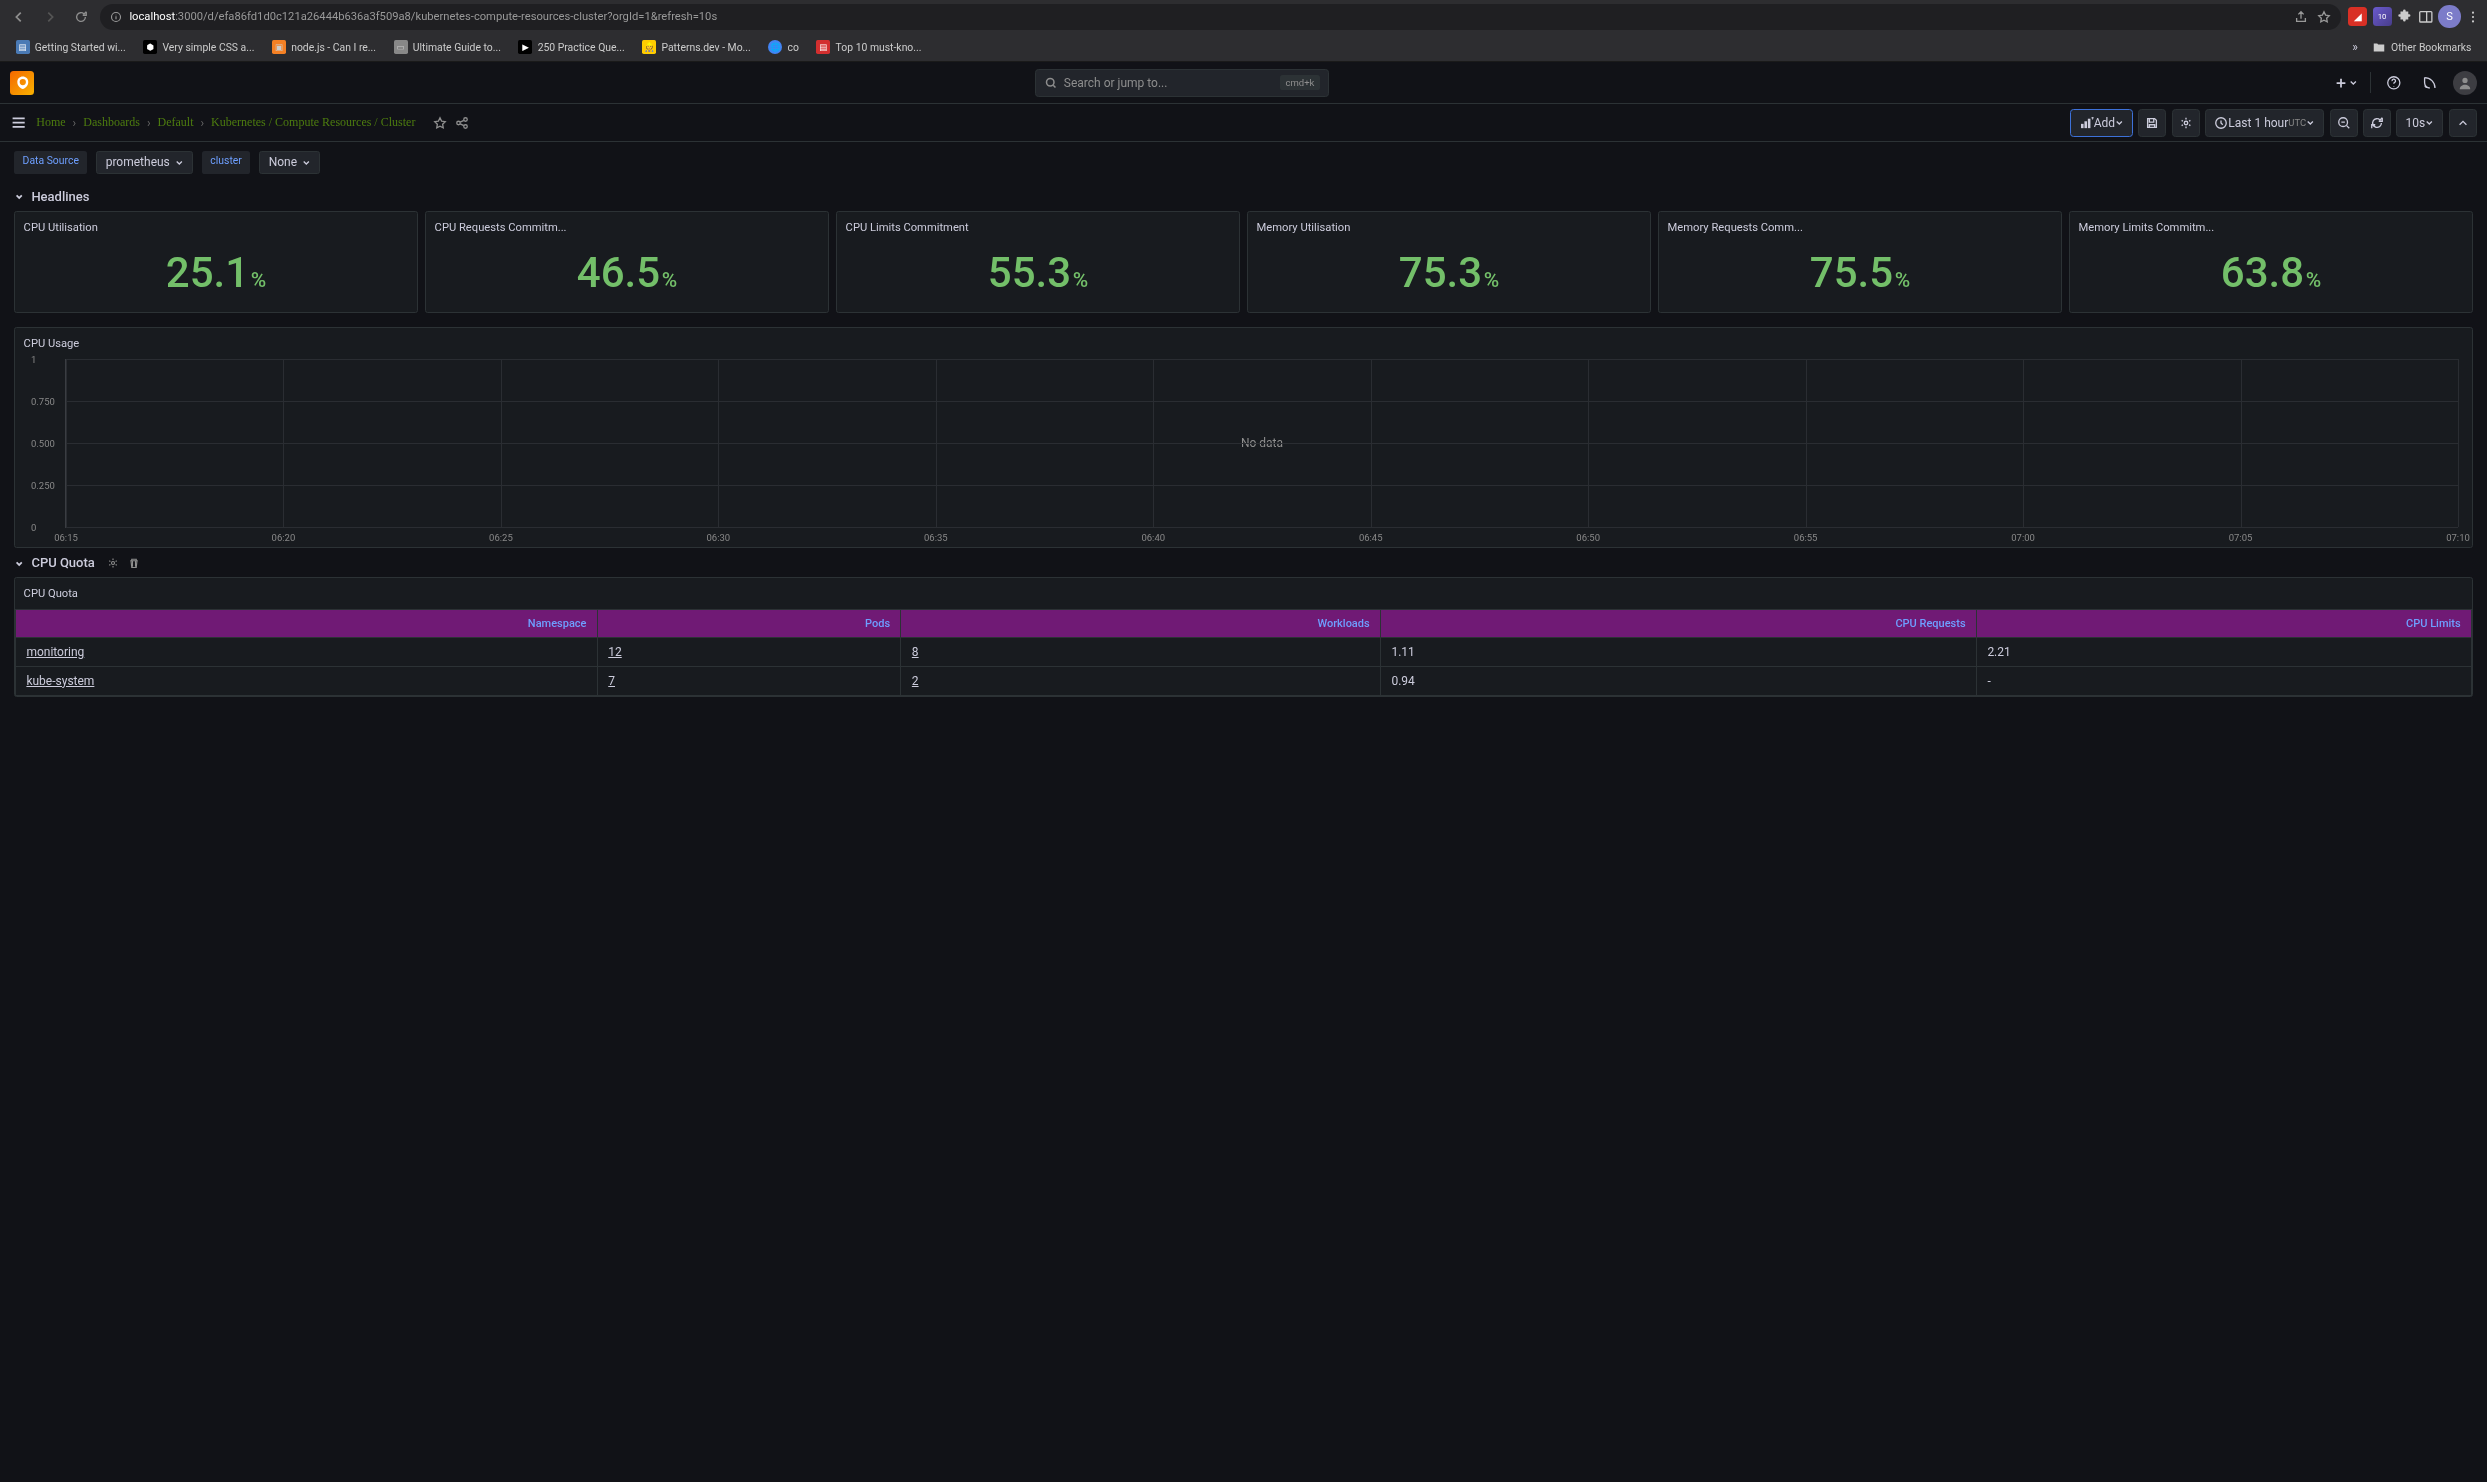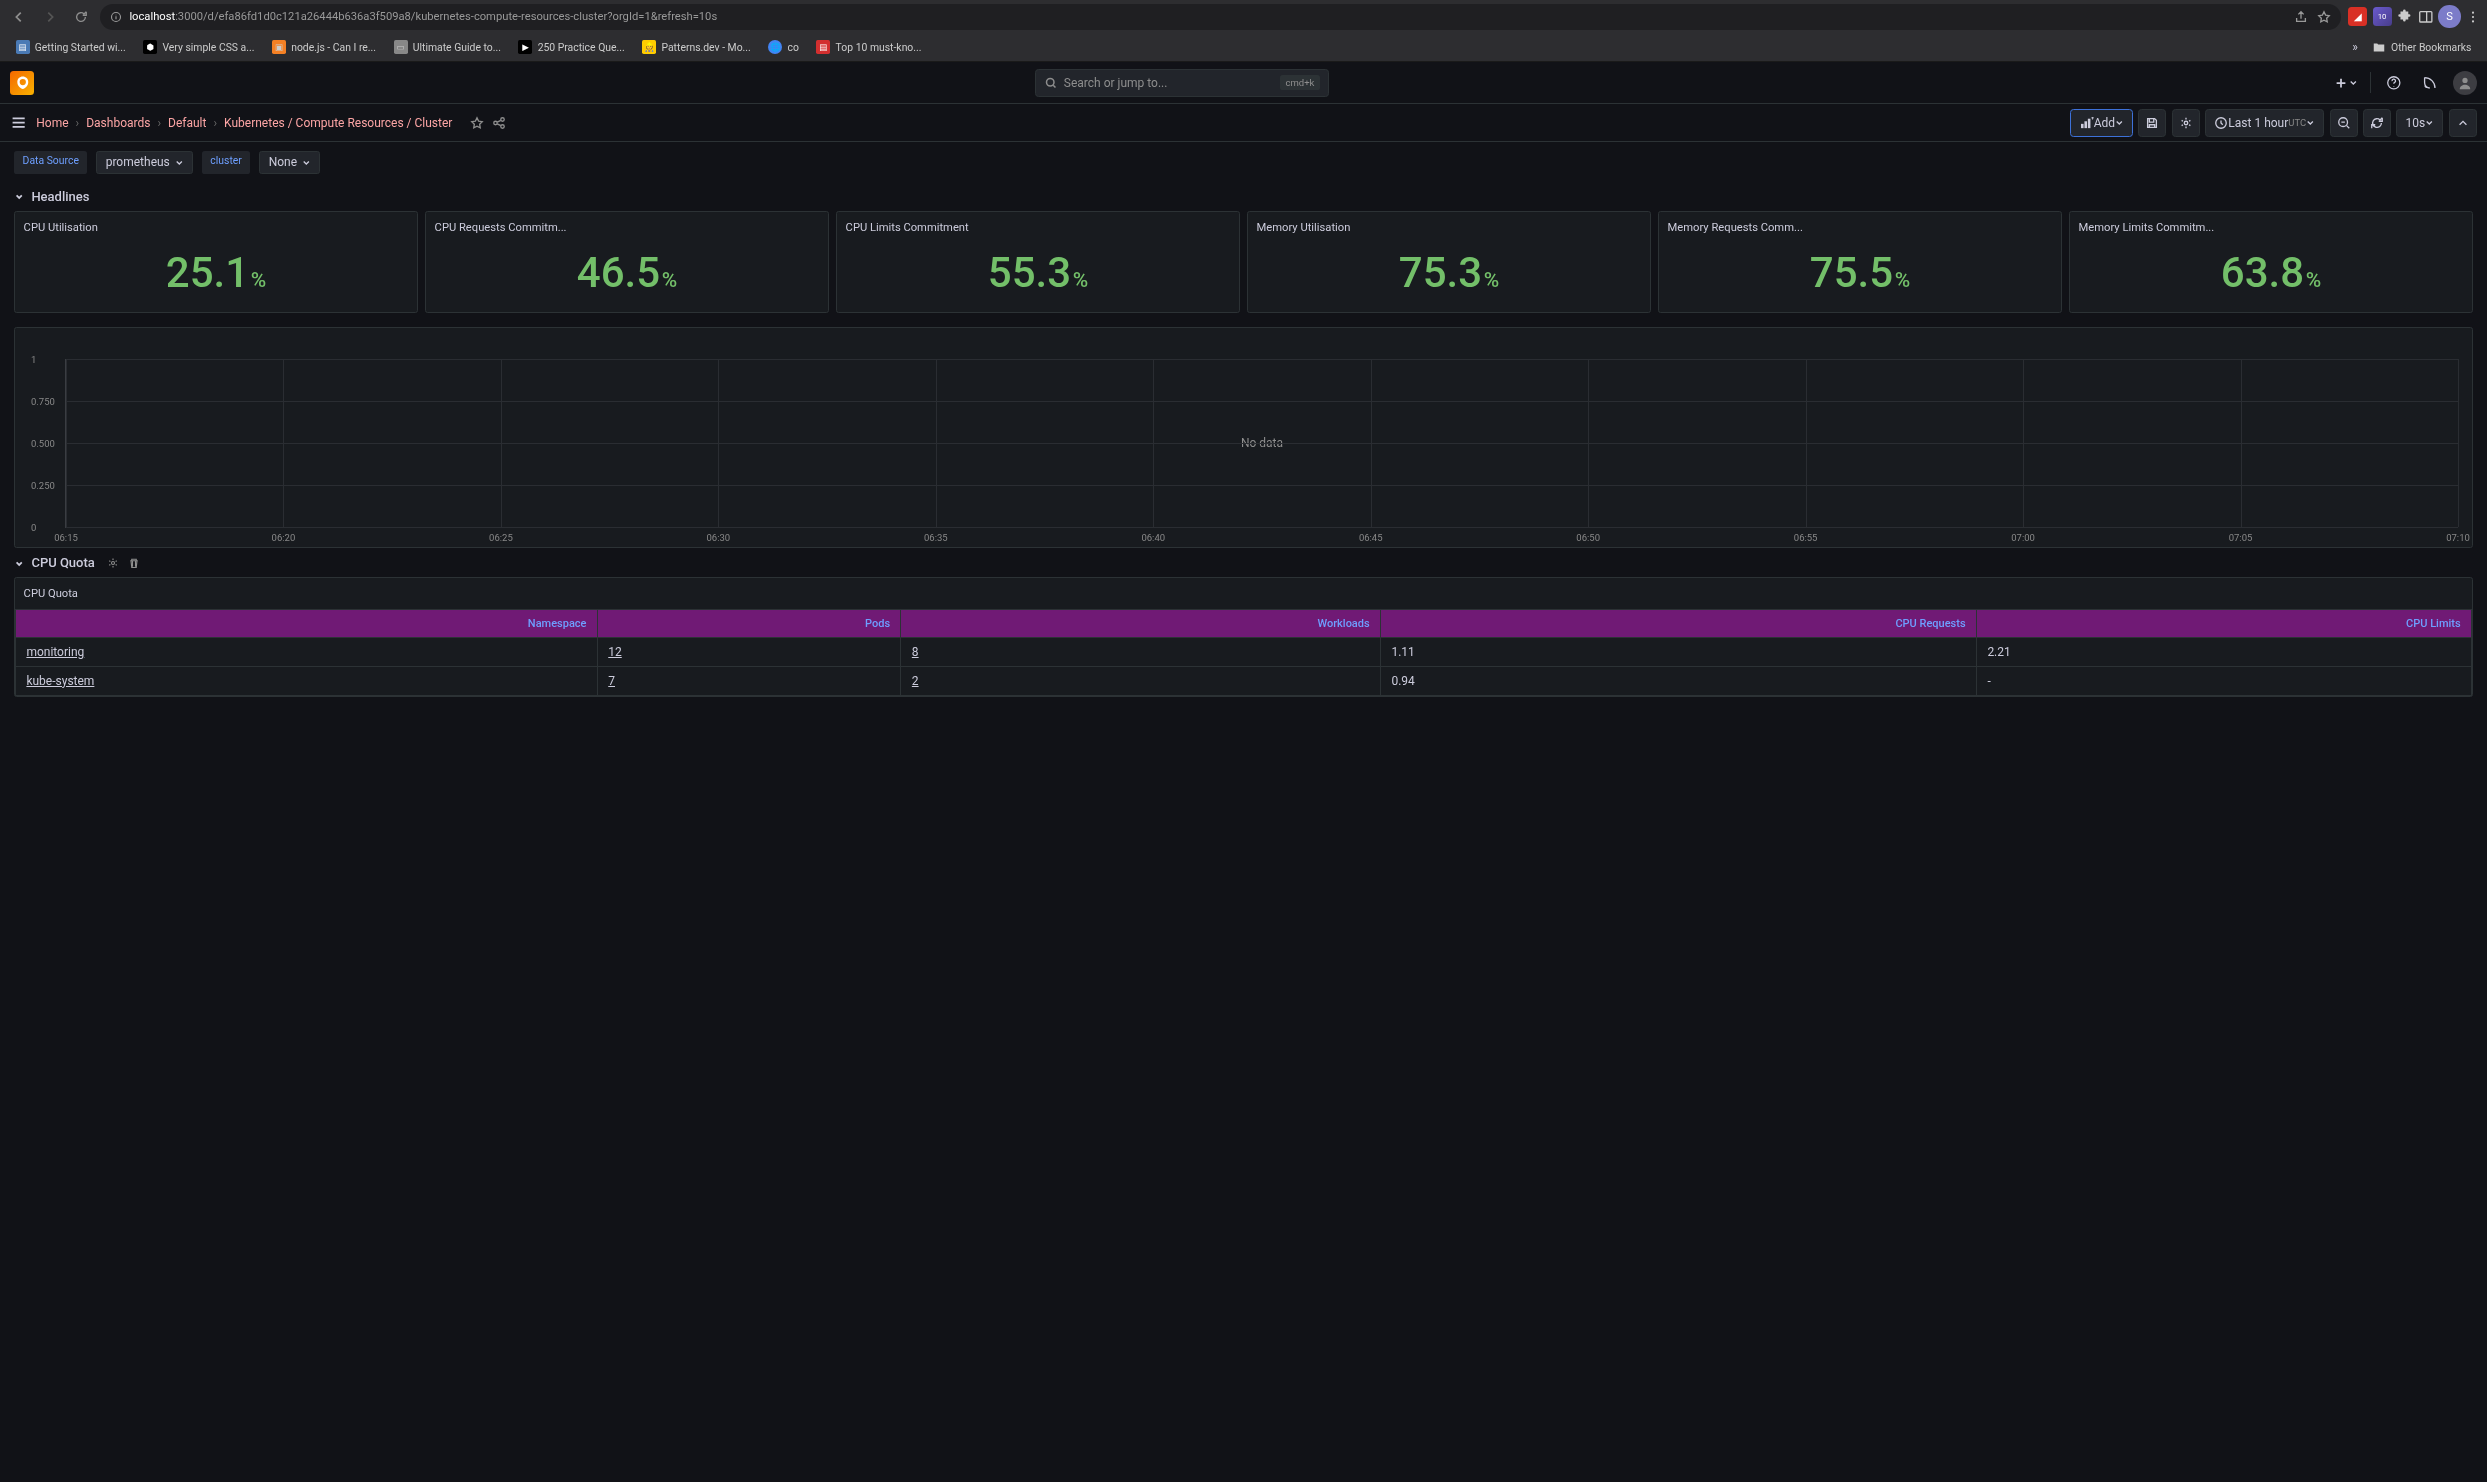--- a/index.html
+++ b/index.html
@@ -117,21 +117,21 @@
   height: 38px;
   background: #111217;
   border-bottom: 0.9px solid #2c3235;
   display: flex;
   align-items: center;
   padding: 0 10.4px;
   gap: 8.6px;
 }
 .burger { cursor: pointer; }
 .breadcrumbs { display: flex; align-items: center; gap: 7px; }
-.breadcrumbs a { color: #fca5a5; text-decoration: none; cursor: pointer; }
+.breadcrumbs a { color: #4d7c0f; text-decoration: none; cursor: pointer; font-family: Liberation Serif, serif; }
 .breadcrumbs .sep { color: #666; }
 .nav-actions { margin-left: auto; display: flex; gap: 5.2px; align-items: center; }
 .nav-btn {
   height: 28px;
   padding: 0 8.6px;
   background: #22252b;
   border: 0.9px solid #2c3235;
   border-radius: 3.5px;
   display: flex;
   align-items: center;
@@ -526,20 +526,21 @@
         <div class="panel-title">Memory Requests Comm...</div>
     <div class="stat-value">75.5<span class="pct">%</span></div>
       </div>
       <div class="panel">
         <div class="panel-title">Memory Limits Commitm...</div>
     <div class="stat-value">63.8<span class="pct">%</span></div>
       </div>
     </div>
 
   <div class="panel graph-panel">
+    <div class="panel-title">CPU Usage</div>
     <div class="graph-area" id="graph-area">
       <div class="no-data">No data</div>
     <div class="grid-line" style="top: 100%;"></div>
         <div class="y-label" style="top: 100%;">0</div>
         <div class="grid-line" style="top: 75%;"></div>
         <div class="y-label" style="top: 75%;">0.250</div>
         <div class="grid-line" style="top: 50%;"></div>
         <div class="y-label" style="top: 50%;">0.500</div>
         <div class="grid-line" style="top: 25%;"></div>
         <div class="y-label" style="top: 25%; text-align: center;">0.750</div>

